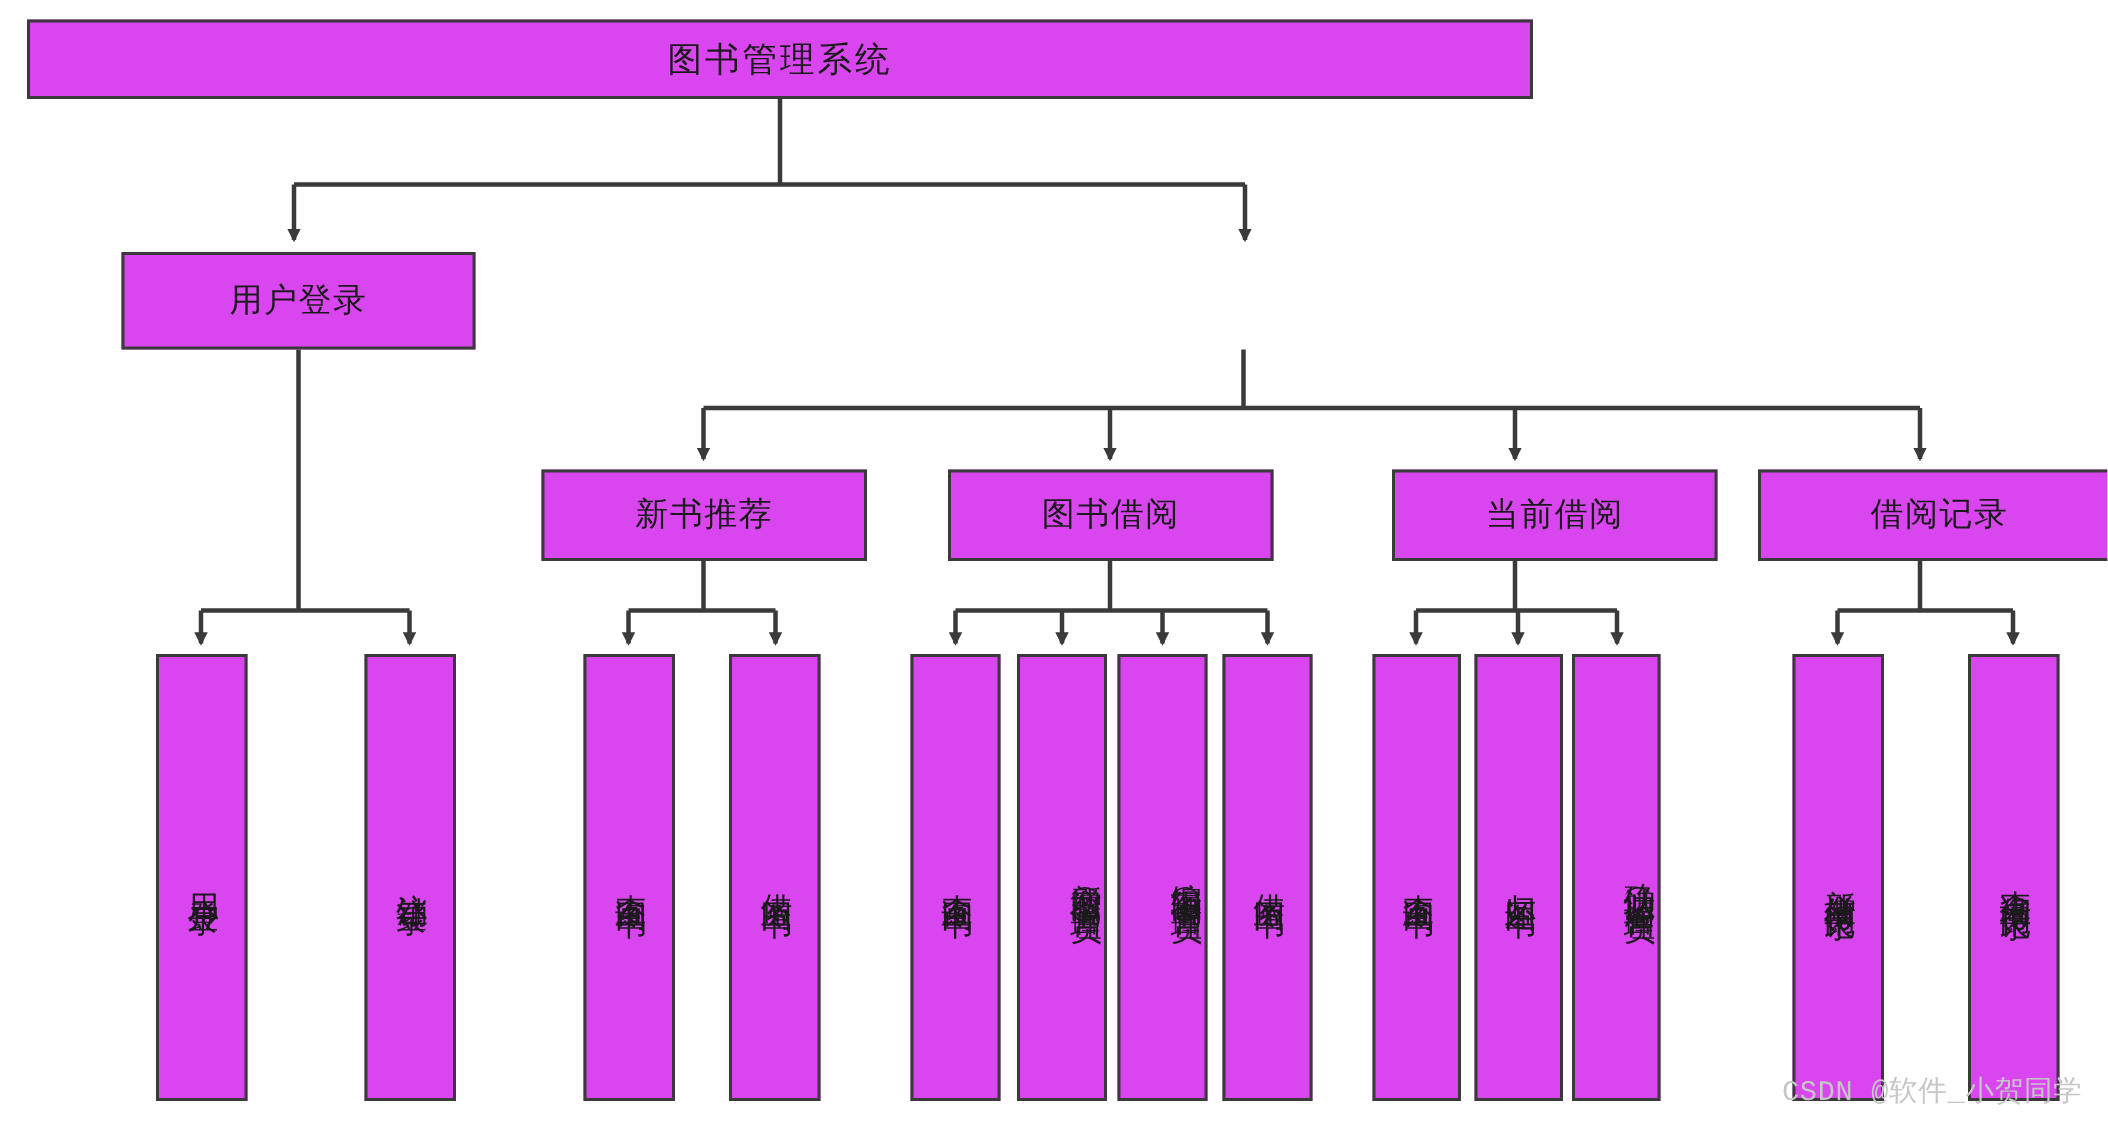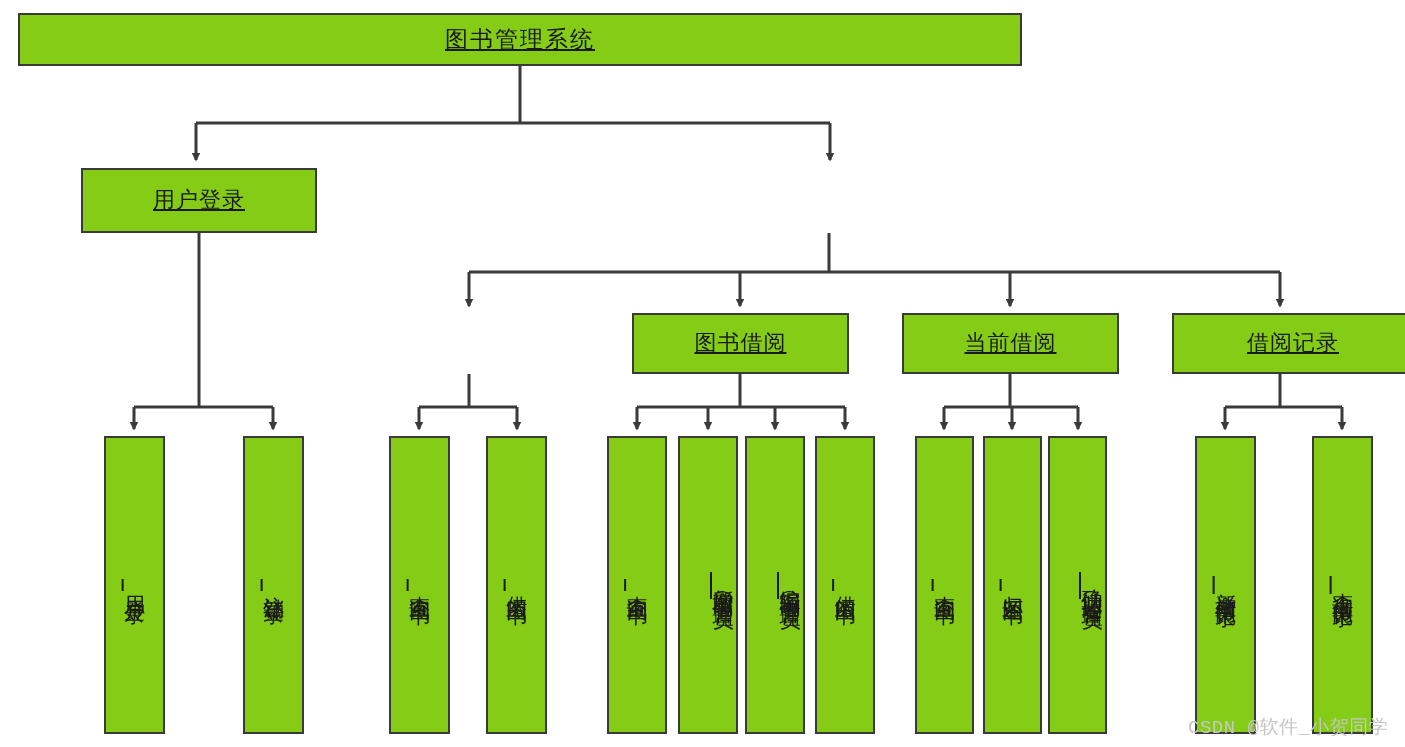--- a/index.html
+++ b/index.html
@@ -14,27 +14,26 @@
     position: relative;
     width: 1405px;
     height: 747px;
     background: #ffffff;
     overflow: hidden;
   }
   .node {
     position: absolute;
     box-sizing: border-box;
     border: 2.5px solid #3a3a3a;
-    background: #84cc16;
+    background: #d946ef;
     display: flex;
     align-items: center;
     justify-content: center;
     color: #1a1a1a;
     text-align: center;
-    text-decoration: underline;
   }
   .node.horiz {
     font-size: 22px;
     letter-spacing: 1px;
     line-height: 1.2;
   }
   .node.vert {
     writing-mode: vertical-rl;
     text-orientation: upright;
     font-size: 21px;
@@ -124,24 +123,27 @@
   </svg>
 
   <div class="node horiz" style="left:18px; top:13px; width:1004px; height:53px;">
     <span class="node-title">图书管理系统</span>
   </div>
 
   <div class="node horiz" style="left:81px; top:168px; width:236px; height:65px;">
     <span>用户登录</span>
   </div>
 
+  <div class="node horiz" style="left:361px; top:313px; width:217px; height:61px;">
+    <span>新书推荐</span>
+  </div>
   <div class="node horiz" style="left:632px; top:313px; width:217px; height:61px;">
     <span>图书借阅</span>
   </div>
-  <div class="node horiz" style="left:902px; top:313px; width:217px; height:61px;">
+  <div class="node horiz" style="left:928px; top:313px; width:217px; height:61px;">
     <span>当前借阅</span>
   </div>
   <div class="node horiz" style="left:1172px; top:313px; width:242px; height:61px;">
     <span>借阅记录</span>
   </div>
 
   <div class="node vert centered" style="left:104px; top:436px; width:61px; height:298px;">
     <span>用户登录</span>
   </div>
   <div class="node vert centered" style="left:243px; top:436px; width:61px; height:298px;">

